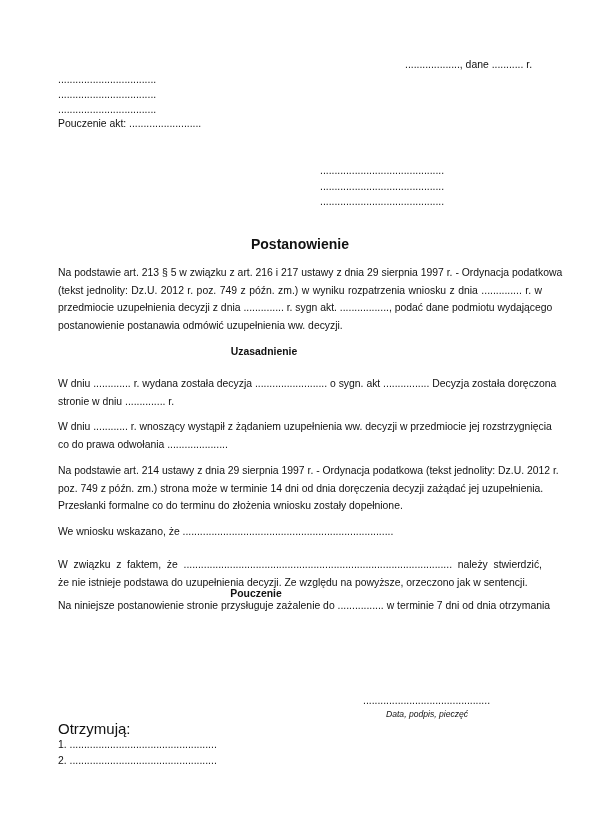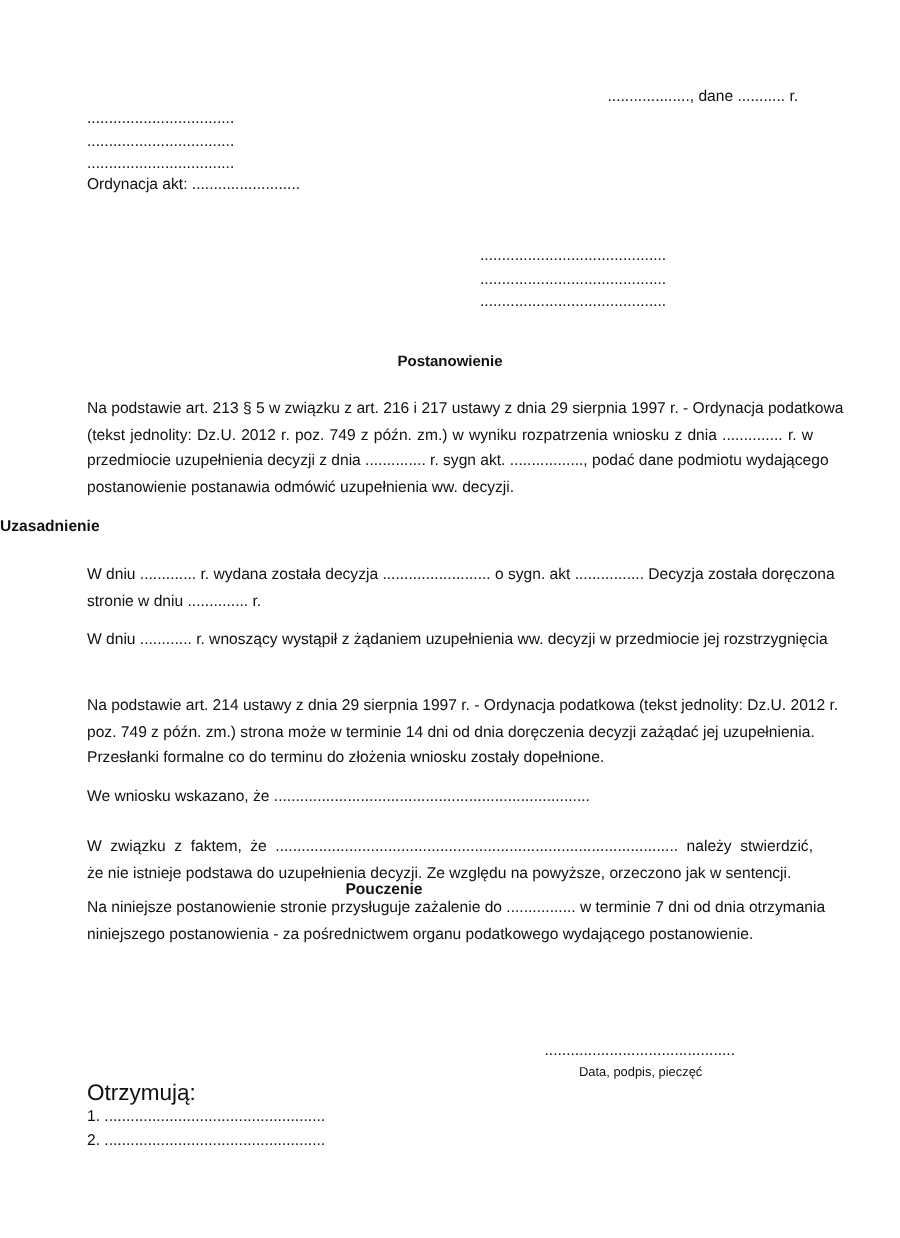--- a/index.html
+++ b/index.html
@@ -11,73 +11,74 @@
       width: 600px;
       height: 825px;
       position: relative;
       overflow: hidden;
       font-family: "Liberation Sans", sans-serif;
       font-size: 10.4px;
       color: #111111;
     }
     .abs { position: absolute; white-space: nowrap; }
     .line { line-height: 13px; }
-    .title { font-size: 10px; font-weight: bold; }
+    .title { font-size: 14px; font-weight: bold; }
     .heading { font-size: 10.4px; font-weight: bold; }
     .para {
       position: absolute;
       left: 58px;
       width: 484px;
       line-height: 17.5px;
       text-align: justify;
       white-space: normal;
     }
     .para .row {
       display: block;
       text-align: justify;
       text-align-last: justify;
       white-space: nowrap;
     }
     .para .row.last {
       text-align-last: left;
     }
-    .small { font-size: 8.6px; }
+    .small { font-size: 8.6px; font-style: italic; }
   </style>
 </head>
 <body>
 
 <div class="abs line" style="left:405px; top:58px;">..................., dane ...........  r.</div>
 
 <div class="abs line" style="left:58px; top:73px;">..................................</div>
 <div class="abs line" style="left:58px; top:88px;">..................................</div>
 <div class="abs line" style="left:58px; top:103px;">..................................</div>
-<div class="abs line" style="left:58px; top:117px;">Ordynacja akt: .........................</div>
+<div class="abs line" style="left:58px; top:117px;">Pouczenie akt: .........................</div>
 
 <div class="abs line" style="left:320px; top:164px;">...........................................</div>
 <div class="abs line" style="left:320px; top:180px;">...........................................</div>
 <div class="abs line" style="left:320px; top:195px;">...........................................</div>
 
 <div class="abs title" style="left:0; width:600px; top:236px; text-align:center;">Postanowienie</div>
 
 <div class="para" style="top:264px;">
   <span class="row">Na podstawie art. 213 § 5 w związku z art. 216 i 217 ustawy z dnia 29 sierpnia 1997 r. - Ordynacja podatkowa</span>
   <span class="row">(tekst jednolity: Dz.U. 2012 r. poz. 749 z późn. zm.) w wyniku rozpatrzenia wniosku z dnia .............. r. w</span>
   <span class="row">przedmiocie uzupełnienia decyzji z dnia .............. r. sygn akt. ................., podać dane podmiotu wydającego</span>
   <span class="row last">postanowienie postanawia odmówić uzupełnienia ww. decyzji.</span>
 </div>
 
-<div class="abs heading" style="left:0; width:528px; top:346px; ">Uzasadnienie</div>
+<div class="abs heading" style="left:0; width:528px; top:346px; text-align:center;">Uzasadnienie</div>
 
 <div class="para" style="top:375px;">
   <span class="row">W dniu ............. r. wydana została decyzja ......................... o sygn. akt ................ Decyzja została doręczona</span>
   <span class="row last">stronie w dniu .............. r.</span>
 </div>
 
 <div class="para" style="top:418px;">
   <span class="row">W dniu ............ r. wnoszący wystąpił z żądaniem uzupełnienia ww. decyzji w przedmiocie jej rozstrzygnięcia</span>
+  <span class="row last">co do prawa odwołania .....................</span>
 </div>
 
 <div class="para" style="top:462px;">
   <span class="row">Na podstawie art. 214 ustawy z dnia 29 sierpnia 1997 r. - Ordynacja podatkowa (tekst jednolity: Dz.U. 2012 r.</span>
   <span class="row">poz. 749 z późn. zm.) strona może w terminie 14 dni od dnia doręczenia decyzji zażądać jej uzupełnienia.</span>
   <span class="row last">Przesłanki formalne co do terminu do złożenia wniosku zostały dopełnione.</span>
 </div>
 
 <div class="para" style="top:523px;">
   <span class="row last">We wniosku wskazano, że .........................................................................</span>
@@ -85,21 +86,20 @@
 
 <div class="para" style="top:556px;">
   <span class="row">W związku z faktem, że .............................................................................................  należy stwierdzić,</span>
   <span class="row last">że nie istnieje podstawa do uzupełnienia decyzji. Ze względu na powyższe, orzeczono jak w sentencji.</span>
 </div>
 
 <div class="abs heading" style="left:0; width:512px; top:588px; text-align:center;">Pouczenie</div>
 
 <div class="para" style="top:597px;">
   <span class="row">Na niniejsze postanowienie stronie przysługuje zażalenie do ................ w terminie 7 dni od dnia otrzymania</span>
-  <span class="row last">niniejszego postanowienia - za pośrednictwem organu podatkowego wydającego postanowienie.</span>
 </div>
 
 <div class="abs line" style="left:363px; top:694px;">............................................</div>
 <div class="abs small" style="left:386px; top:709px;">Data, podpis, pieczęć</div>
 
 <div class="abs line" style="left:58px; top:722px; font-size:15px;">Otrzymują:</div>
 <div class="abs line" style="left:58px; top:738px;">1. ...................................................</div>
 <div class="abs line" style="left:58px; top:754px;">2. ...................................................</div>
 
 </body></html>

